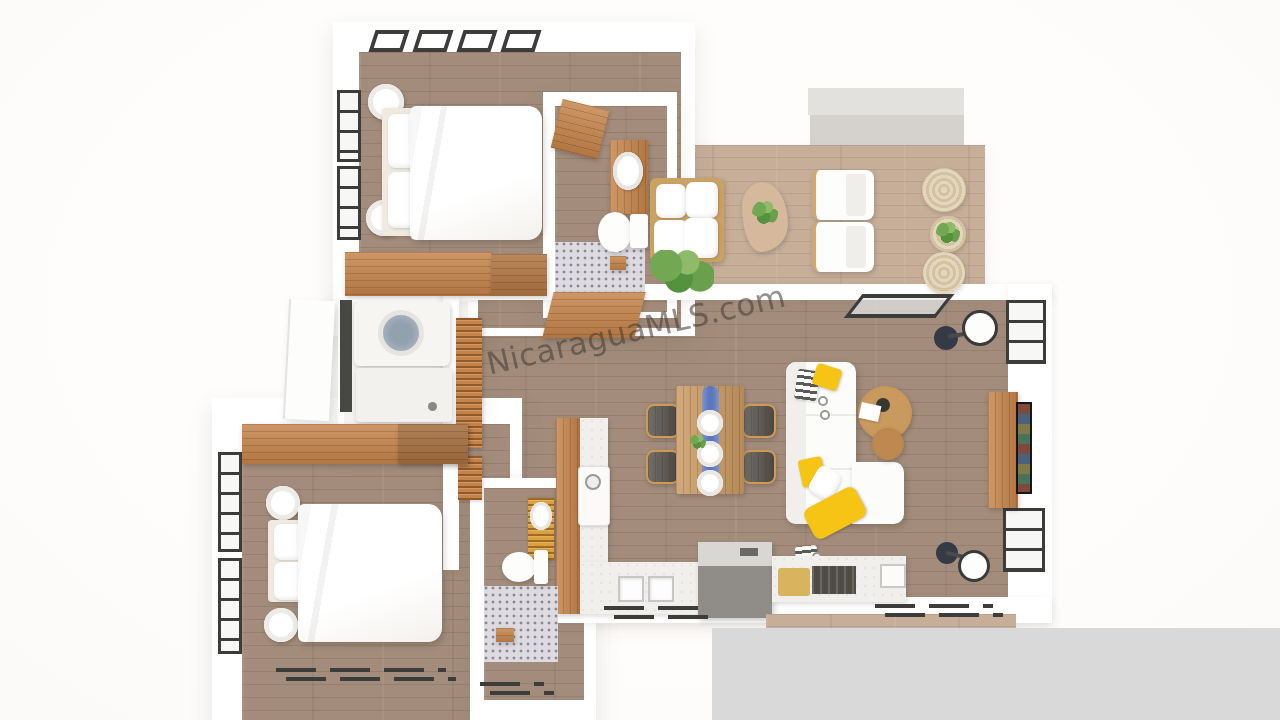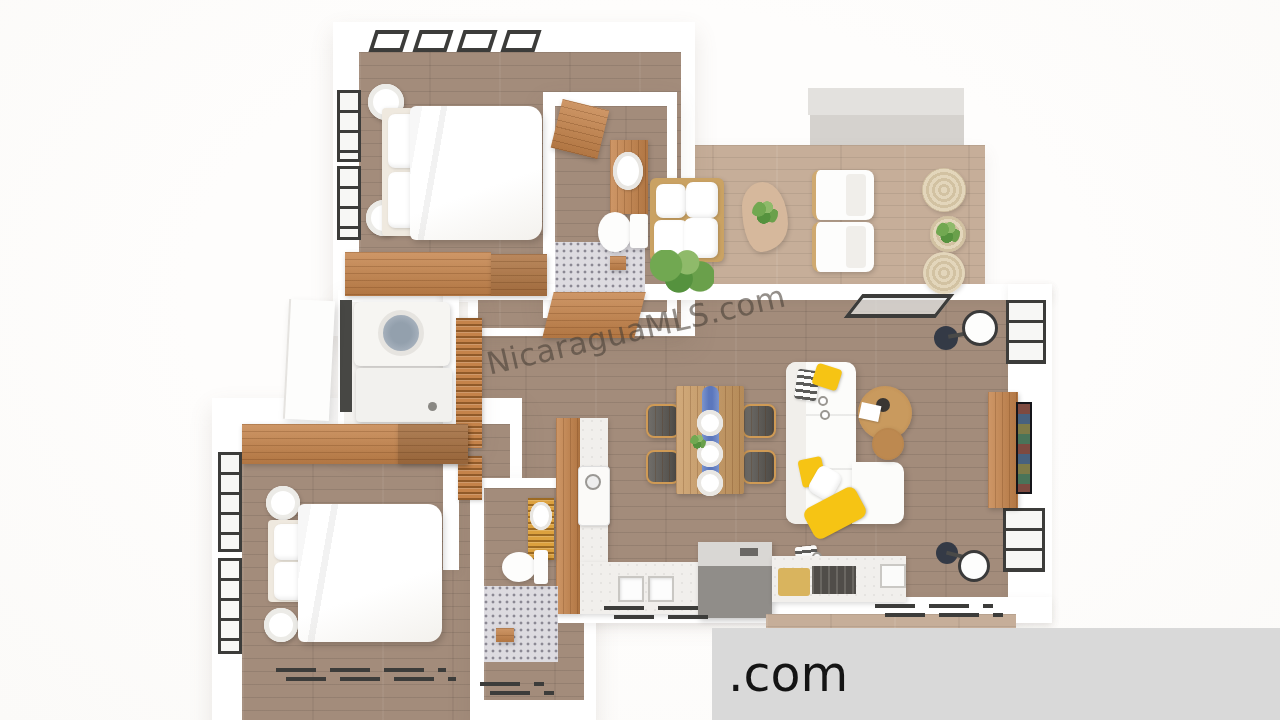--- a/index.html
+++ b/index.html
@@ -206,16 +206,15 @@
   <div class="a louver" style="left:528px;top:498px;width:26px;height:62px;background-color:#dca13e;box-shadow:1px 1px 4px rgba(0,0,0,0.2);"></div>
   <div class="a" style="left:530px;top:502px;width:22px;height:28px;border-radius:50%;background:#fff;box-shadow:inset 0 0 0 3px #e8e6e2;"></div>
   <div class="a white-item" style="left:502px;top:552px;width:34px;height:30px;border-radius:50%;"></div>
   <div class="a white-item" style="left:534px;top:550px;width:14px;height:34px;border-radius:3px;"></div>
   <div class="a wood-h" style="left:496px;top:628px;width:18px;height:14px;"></div>
   <div class="slot" style="left:480px;top:682px;width:64px;"></div>
 
   <div class="a" id="watermark" style="left:487px;top:346px;z-index:50;">NicaraguaMLS.com</div>
 
   <div class="a" id="logo" style="left:712px;top:628px;width:568px;height:92px;z-index:60;">
-      <span>.com</span>
   </div>
 
 </div>
 
 </body></html>

